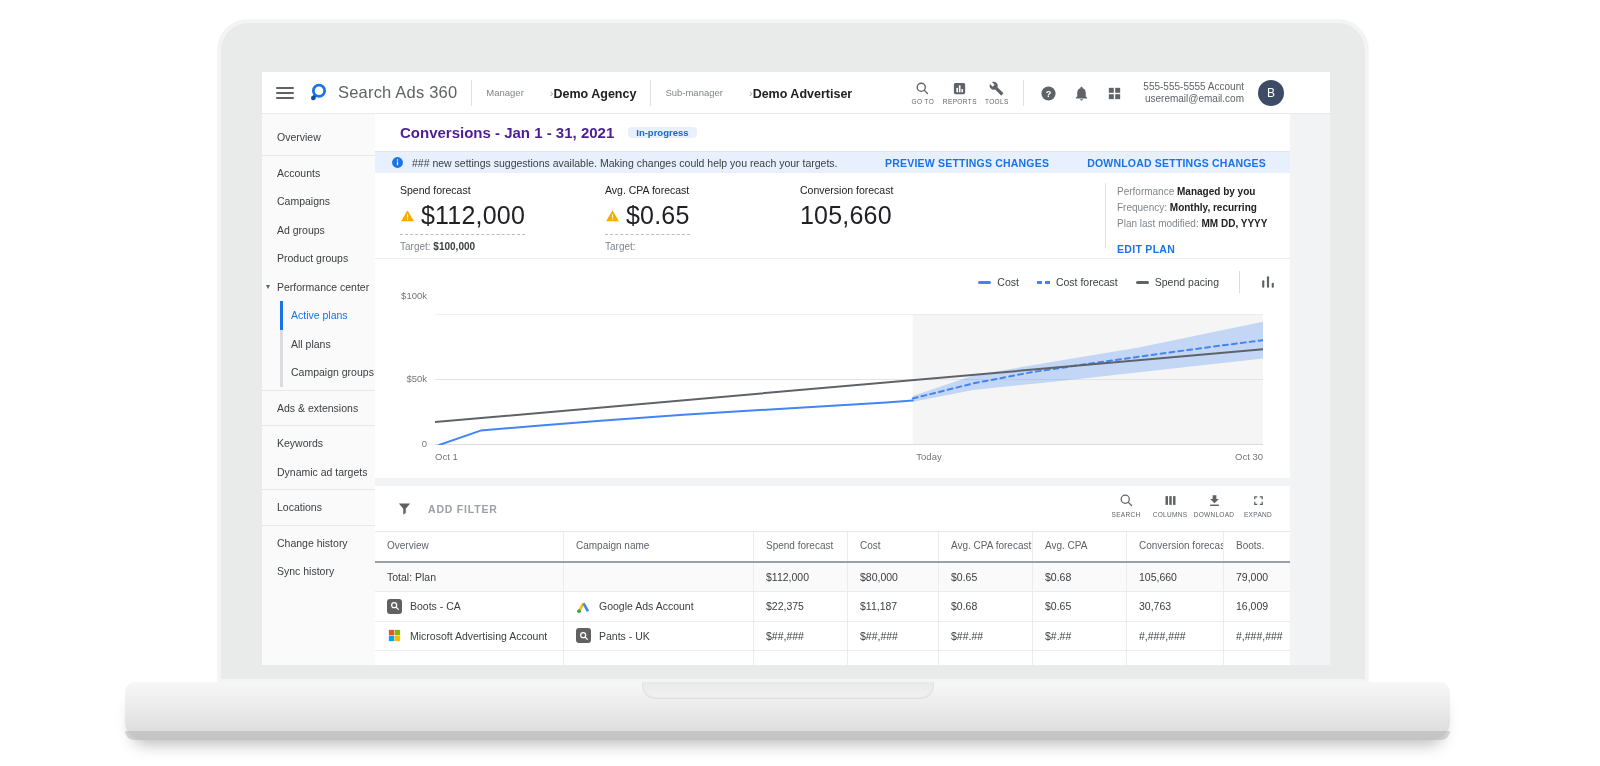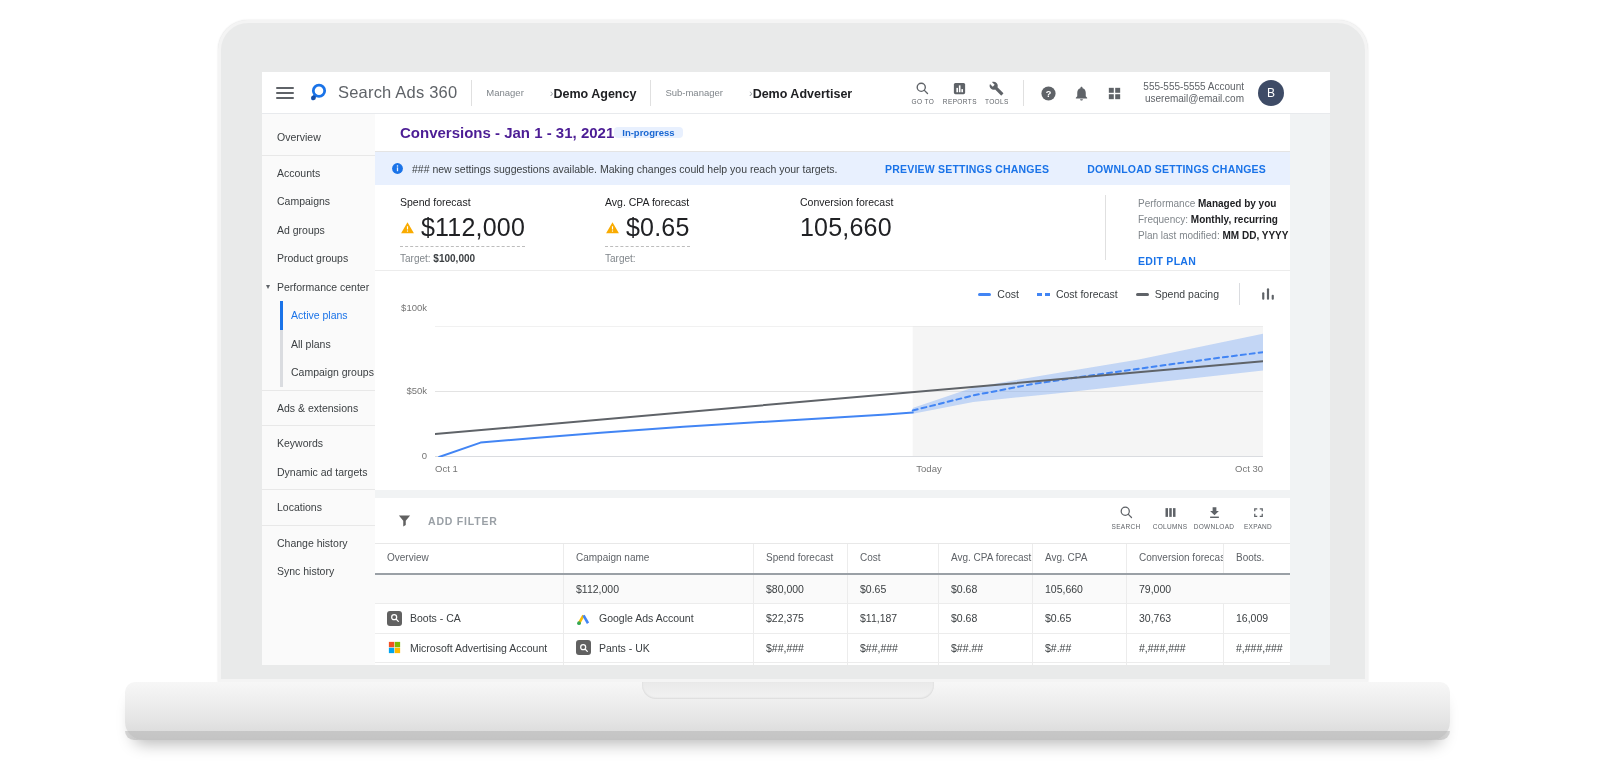--- a/index.html
+++ b/index.html
@@ -59,42 +59,42 @@
   .sub-item.active { color:#1a73e8; }
   .sub-item.active::before { background:#1a73e8; }
 
   
   .main { position:absolute; left:113px; top:42px; right:0; bottom:0; background:#f1f3f4; }
   .content-col { width:915px; }
 
   .title-bar { height:38px; background:#fff; border-bottom:1px solid #e4e4e4;
     display:flex; align-items:center; padding-left:25px; }
   .page-title { font-size:15px; font-weight:700; color:#4c1d95; }
-  .badge { background:#e8f0fe; color:#1967d2; font-size:9.5px; font-weight:600;
+  .badge { margin-left:14px; background:#e8f0fe; color:#1967d2; font-size:9.5px; font-weight:600;
     padding:0 8px; border-radius:4px; }
 
-  .banner { height:33px; background:#e8f0fe; display:flex; align-items:center; padding:0 16px; }
+  .banner { height:21px; background:#e8f0fe; display:flex; align-items:center; padding:0 16px; }
   .banner .info-ic { width:13px; height:13px; margin-right:8px; flex:none; }
   .banner-msg { font-size:10.5px; color:#3c4043; }
   .banner-actions { margin-left:auto; display:flex; gap:38px; padding-right:8px; }
   .banner-link { font-size:10.5px; font-weight:700; color:#1a73e8; letter-spacing:.2px; cursor:pointer; white-space:nowrap; }
 
   
   .cards { height:85px; background:#fff; position:relative; }
   .metric { position:absolute; top:11px; }
   .metric .mlabel { font-size:10.5px; color:#202124; margin-bottom:5px; }
   .metric .mval-row { display:inline-flex; align-items:center; gap:6px; padding-bottom:4px; }
   .metric .mval-row.dashed { border-bottom:1px dashed #bdbdbd; }
   .metric .mval { font-size:25px; color:#202124; letter-spacing:.2px; }
   .metric .warn { width:15px; height:14px; }
   .metric .mtarget { margin-top:6px; font-size:10px; color:#80868b; }
   .metric .mtarget b { color:#3c4043; font-weight:700; }
   .m1 { left:25px; } .m2 { left:230px; } .m3 { left:425px; }
   .cards-div { position:absolute; left:730px; top:10px; bottom:10px; width:1px; background:#e0e0e0; }
-  .plan-info { position:absolute; left:763px; top:11px; font-size:10px; color:#80868b; line-height:16px; white-space:nowrap; }
+  .plan-info { position:absolute; left:742px; top:11px; font-size:10px; color:#80868b; line-height:16px; white-space:nowrap; }
   .plan-info .pv { color:#202124; font-weight:600; }
   .edit-plan { margin-top:9px; color:#1a73e8; font-weight:700; font-size:10.5px; letter-spacing:.3px; cursor:pointer; }
 
   
   .chart-panel { height:220px; background:#fff; border-top:1px solid #ececec; position:relative; }
   .legend { position:absolute; top:12px; right:12px; display:flex; align-items:center; gap:18px; }
   .leg-item { display:flex; align-items:center; gap:6px; font-size:10.5px; color:#3c4043; }
   .leg-line { width:13px; height:3px; border-radius:2px; }
   .leg-dash { width:13px; height:3px; background:linear-gradient(90deg,#4285f4 0 5px,transparent 5px 8px,#4285f4 8px 13px); }
   .leg-div { width:1px; height:22px; background:#dadce0; margin-left:2px; }
@@ -389,20 +389,21 @@
             <div class="tcell">Campaign name</div>
             <div class="tcell">Spend forecast</div>
             <div class="tcell">Cost</div>
             <div class="tcell">Avg. CPA forecast</div>
             <div class="tcell">Avg. CPA</div>
             <div class="tcell">Conversion forecast</div>
             <div class="tcell">Boots.</div>
           </div>
 
           <div class="tgrid trow trow-total">
+            <div class="tcell">Total: Plan</div>
             <div class="tcell"></div>
             <div class="tcell">$112,000</div>
             <div class="tcell">$80,000</div>
             <div class="tcell">$0.65</div>
             <div class="tcell">$0.68</div>
             <div class="tcell">105,660</div>
             <div class="tcell">79,000</div>
           </div>
 
           <div class="tgrid trow">

